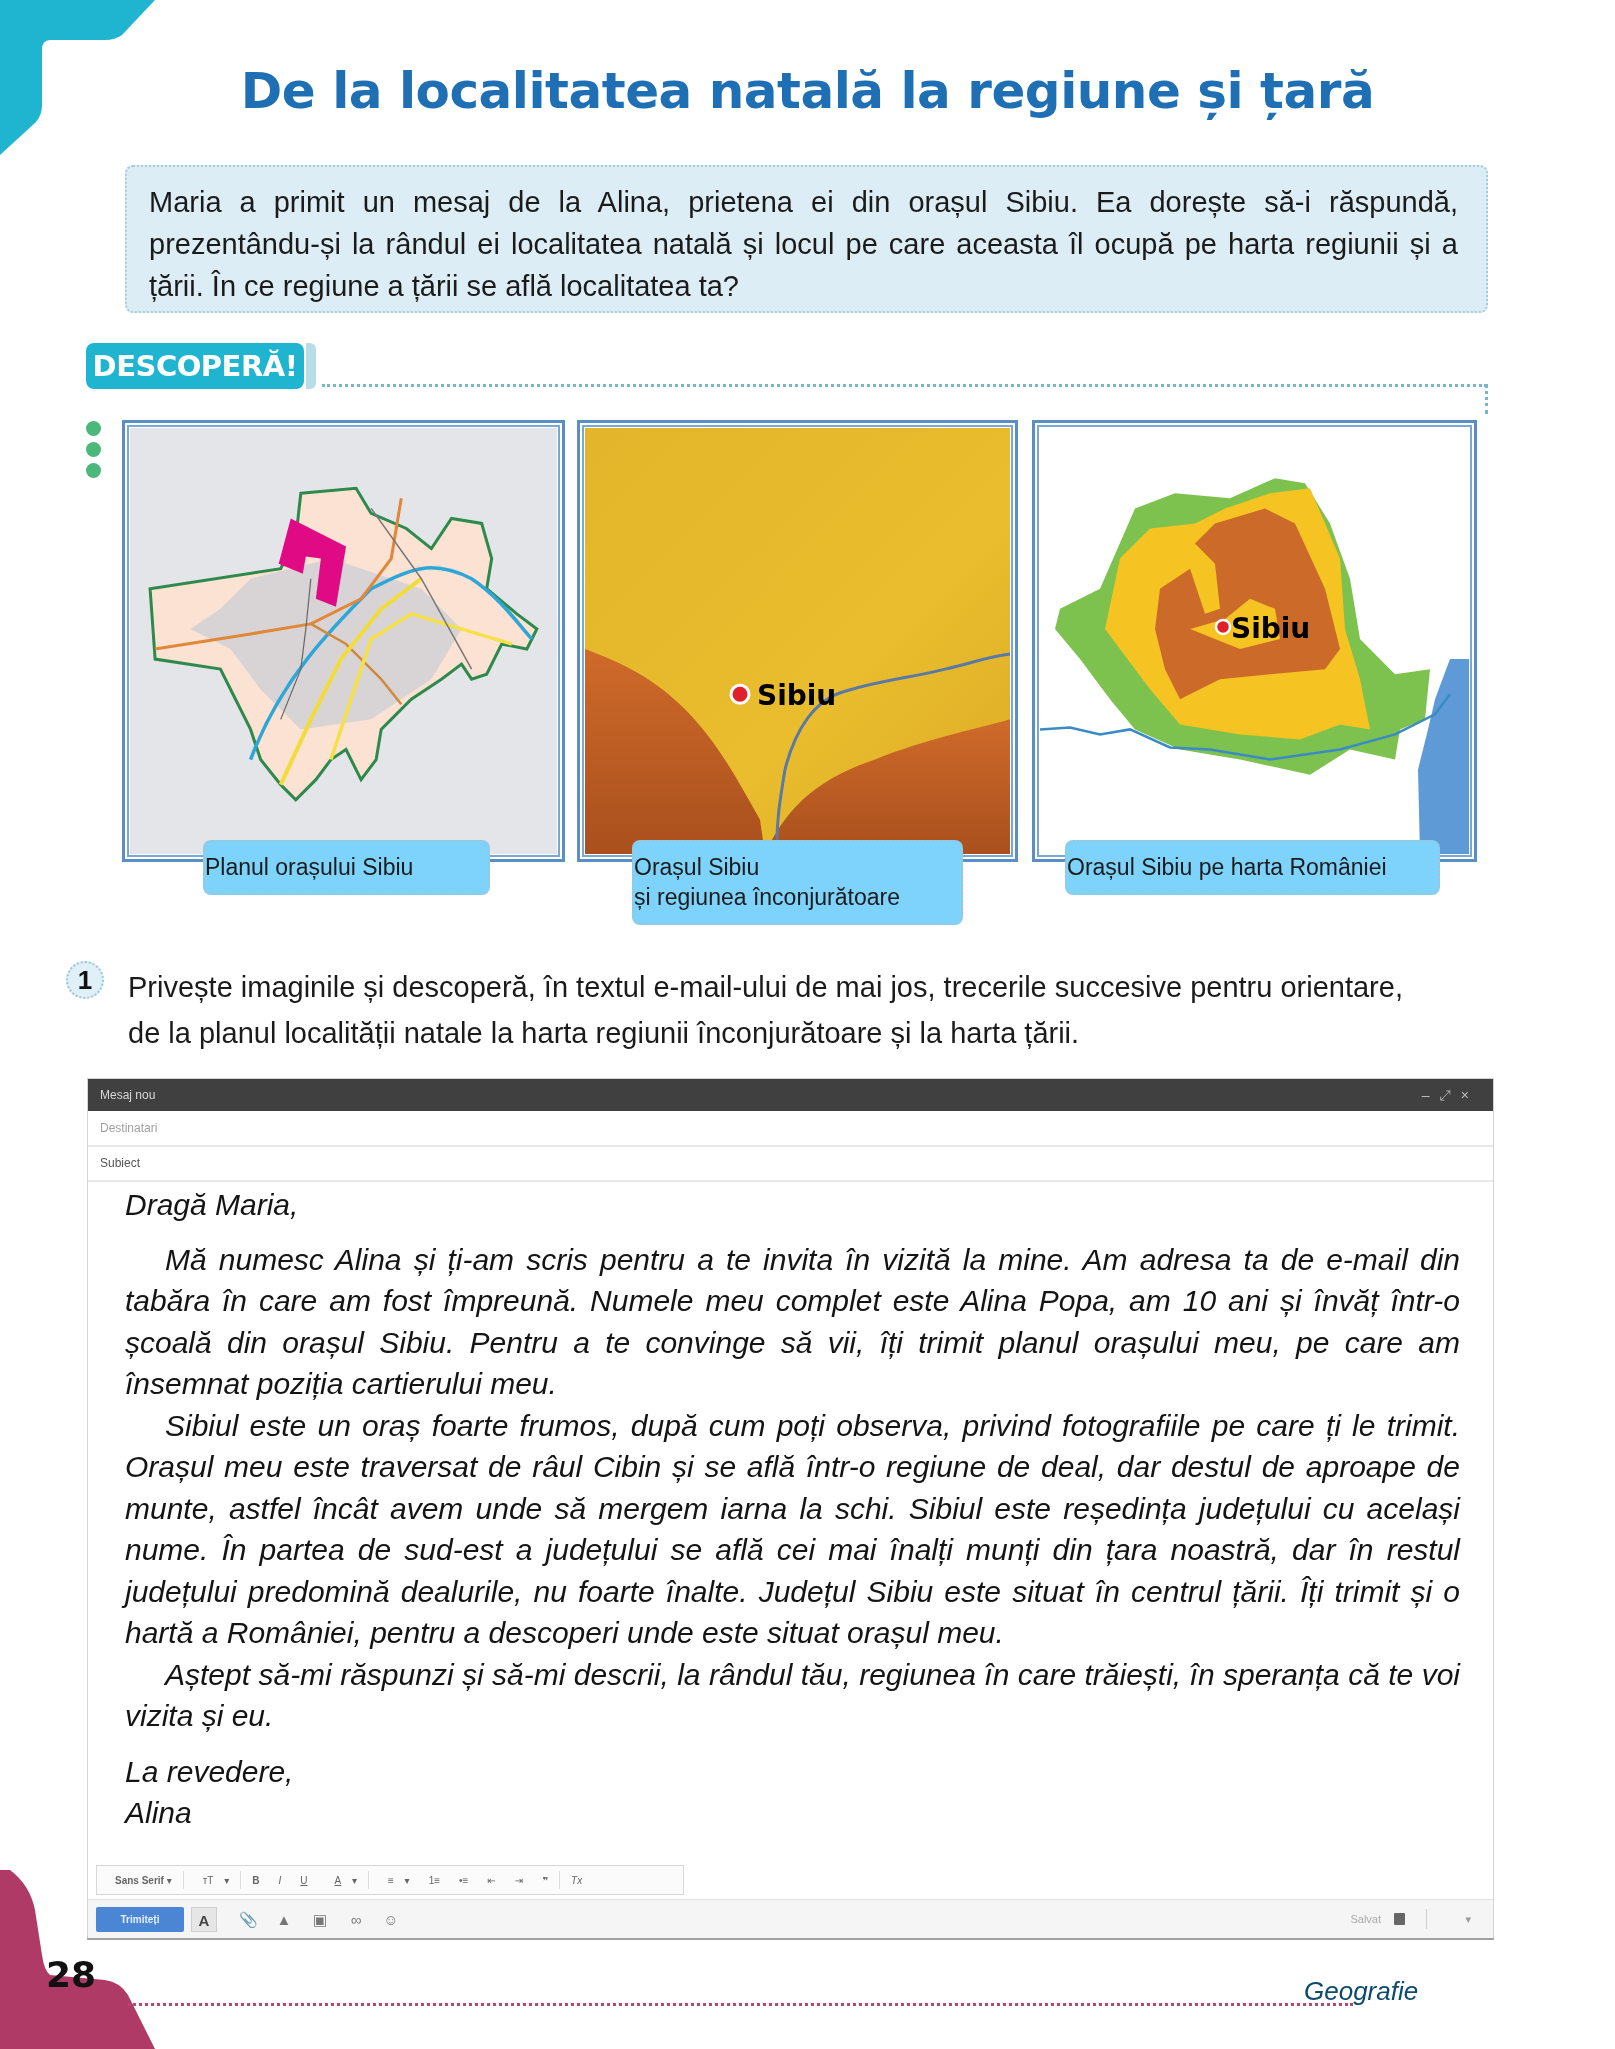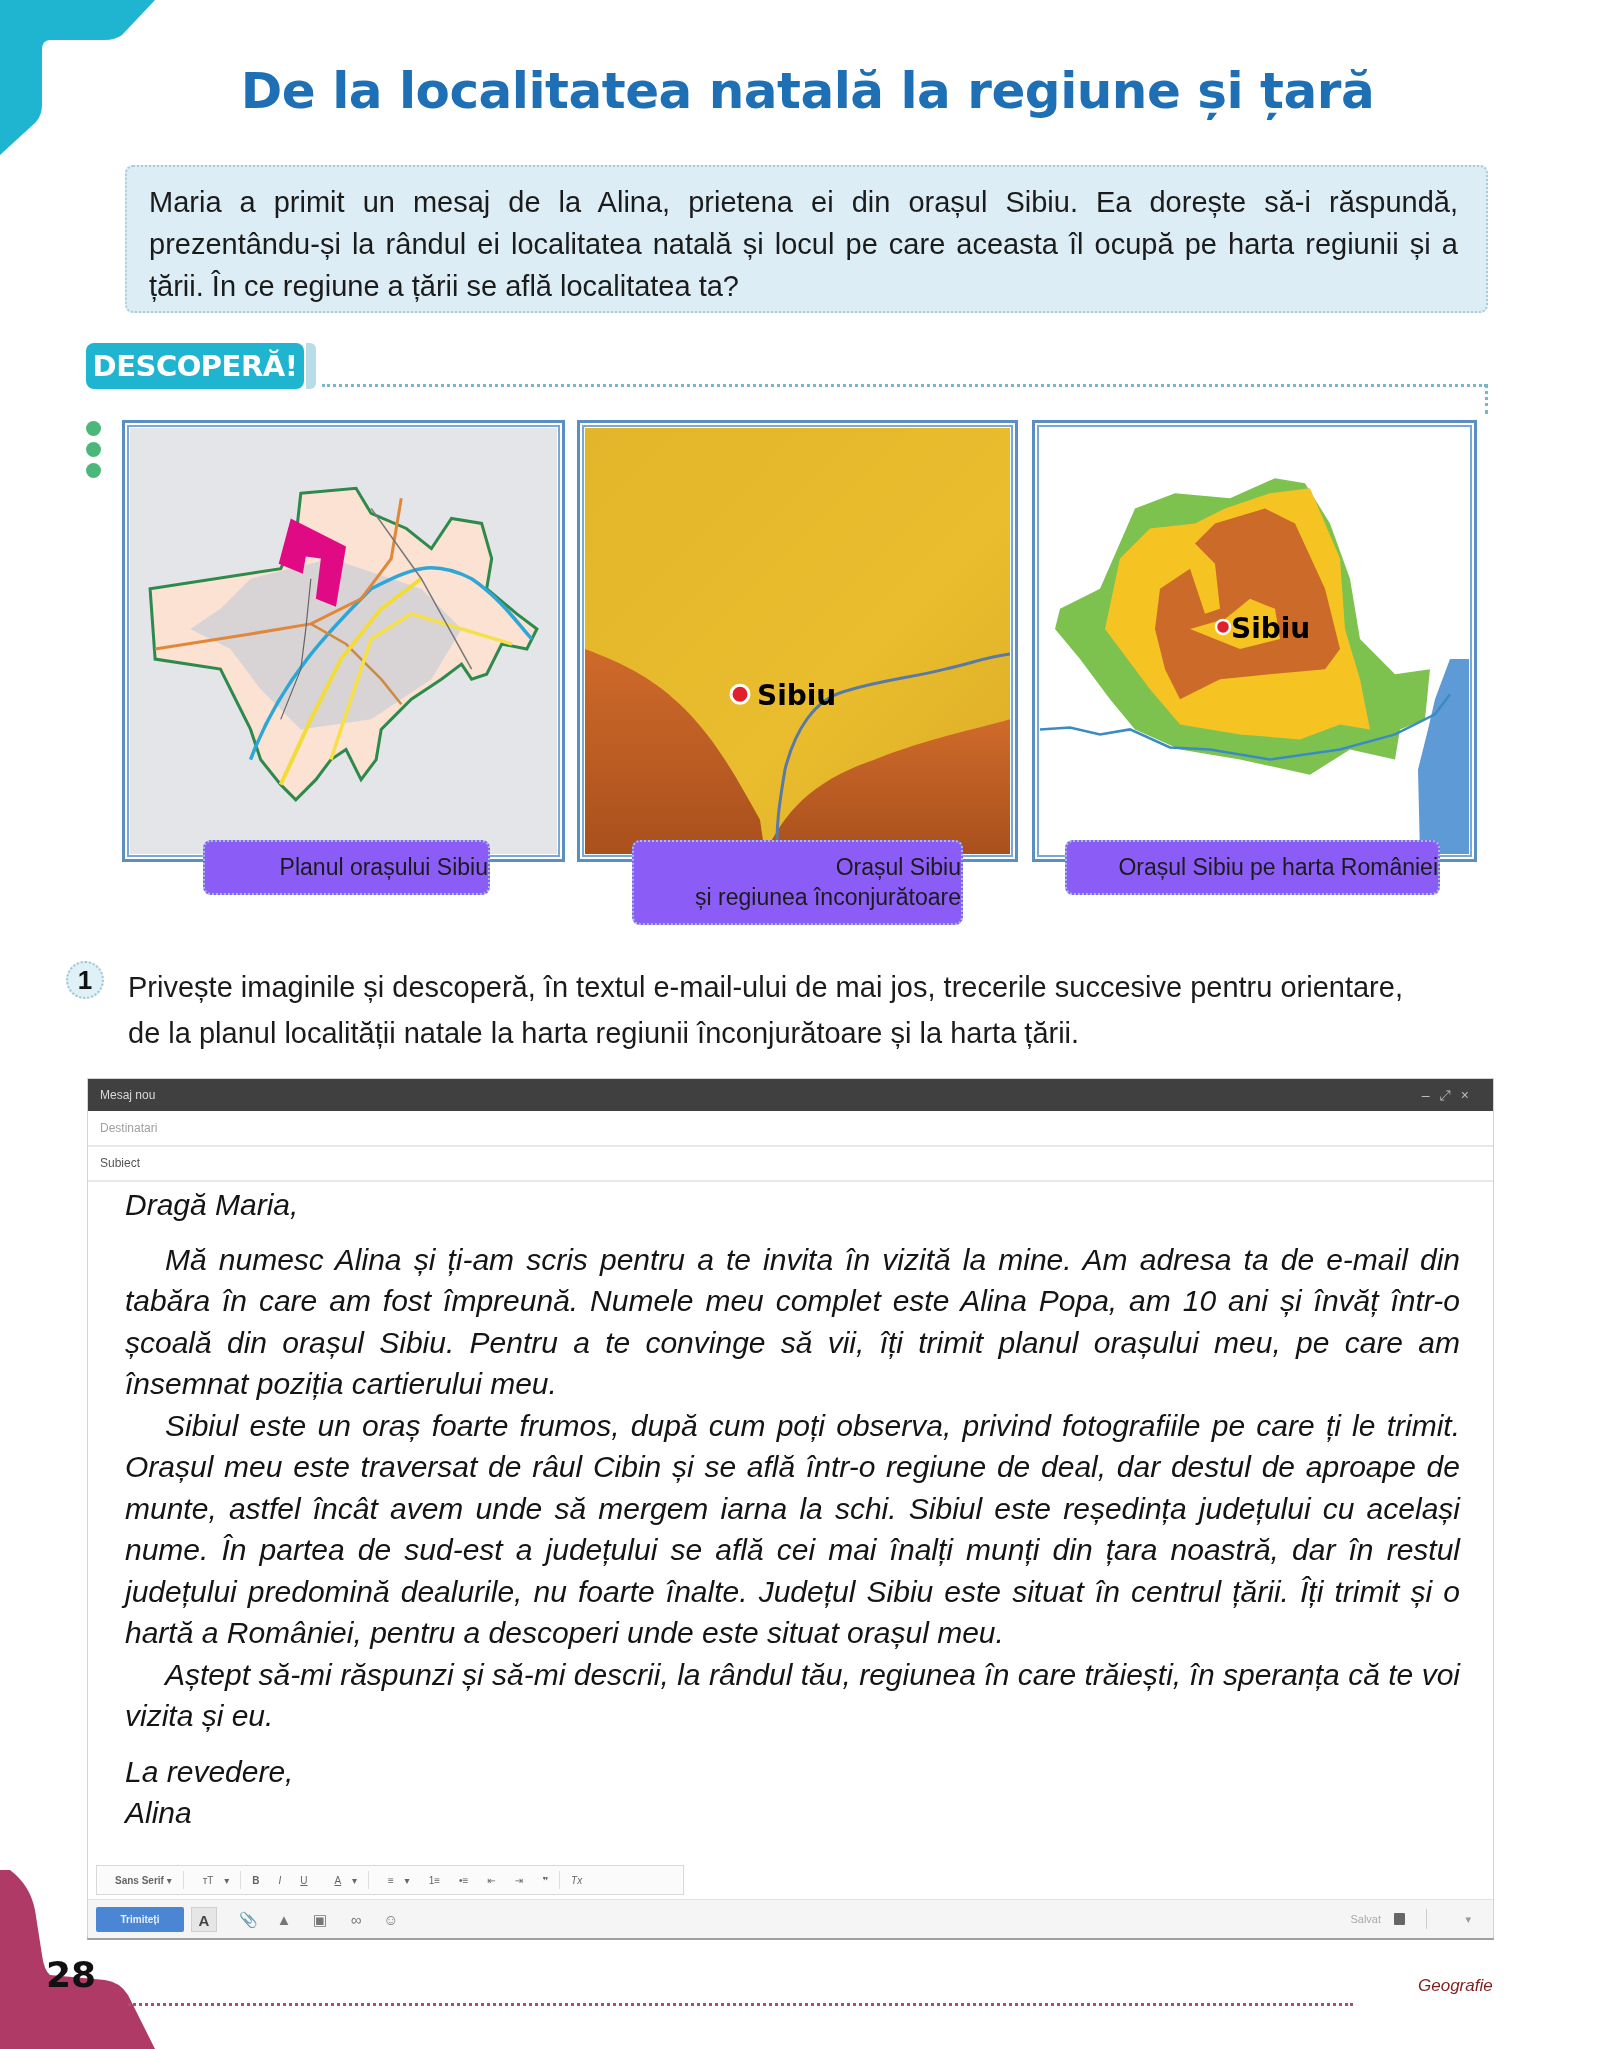--- a/index.html
+++ b/index.html
@@ -28,22 +28,22 @@
   .desc-line { left:322px; top:384px; width:1165px; height:0; border-top:3px dotted #7bb5c9; }
   .desc-line-v { left:1485px; top:384px; width:0; height:30px; border-left:3px dotted #7bb5c9; }
   .dot { width:15px; height:15px; border-radius:50%; background:#4bb77a; left:86px; }
 
   
   .frame { top:420px; height:442px; box-sizing:border-box; border:3px solid #5b8fc4;
            padding:5px; background:#fff; box-shadow: inset 0 0 0 2px #fff, inset 0 0 0 4px #7aa8d6; }
   .frame-inner { width:100%; height:100%; position:relative; overflow:hidden; }
   .frame svg { width:100%; height:100%; display:block; }
 
-  .caption { box-sizing:border-box; background:#8b5cf6; border:2px dotted #9ec4d6; border-radius:8px;
-             text-align:right; font-size:23px; line-height:30px; color:#1b1b1b; padding-top:10px; }
+  .caption { box-sizing:border-box; background:#7dd3fc; border:2px dotted #9ec4d6; border-radius:8px;
+             text-align:left; font-size:23px; line-height:30px; color:#1b1b1b; padding-top:10px; }
 
   .map-label { font-weight:bold; font-size:28px; color:#111; font-family:"DejaVu Sans", sans-serif; }
 
   
   .task-badge { left:66px; top:961px; width:38px; height:38px; border-radius:50%; background:#dff1f7;
                 border:2px dotted #9ec4d6; box-sizing:border-box; font-weight:bold; font-size:26px;
                 text-align:center; line-height:34px; color:#111; }
   .task-text { left:124px; top:962px; width:1370px; font-size:29px; line-height:42px; color:#1b1b1b; }
   .task-text p { margin:4px; }
 
@@ -76,21 +76,21 @@
   .bb-icon { position:absolute; top:7px; height:25px; line-height:25px; font-size:15px; color:#777; text-align:center; }
   .bb-fmt { left:103px; width:26px; background:#e6e6e6; border:1px solid #cfcfcf; box-sizing:border-box; color:#444; font-weight:bold; }
   .saved { position:absolute; right:112px; top:7px; line-height:25px; font-size:11px; color:#aaa; }
   .trash { position:absolute; right:88px; top:13px; width:11px; height:12px; background:#666; border-radius:1px; }
   .bb-sep { position:absolute; right:66px; top:9px; width:1px; height:20px; background:#ccc; }
   .more { position:absolute; right:22px; top:7px; line-height:25px; font-size:11px; color:#999; }
 
   
   .page-num { left:46px; top:1954px; font-size:36px; font-weight:bold; color:#111; font-family:"DejaVu Sans", sans-serif; }
   .footer-line { left:128px; top:2003px; width:1225px; height:0; border-top:3px dotted #b04a74; }
-  .footer-subject { left:1418px; top:1976px; font-size:17px; font-style:italic; color:#7f1d1d; }
+  .footer-subject { left:1304px; top:1976px; font-size:26px; font-style:italic; color:#0c4a6e; }
 </style>
 </head>
 <body>
 
 <svg class="abs corner-tl" viewBox="0 0 160 160">
   <path d="M0,0 L155,0 L122,35 Q115,40 105,40 L50,40 Q42,40 42,50 L42,105 Q42,115 36,122 L0,155 Z" fill="#1fb5d0"></path>
 </svg>
 <svg class="abs corner-bl" viewBox="0 0 160 179">
   <path d="M0,0 L10,0 Q30,15 35,40 L42,85 Q44,100 50,105 L105,110 Q120,112 128,125 L155,179 L0,179 Z" fill="#b03a66"></path>
 </svg>

